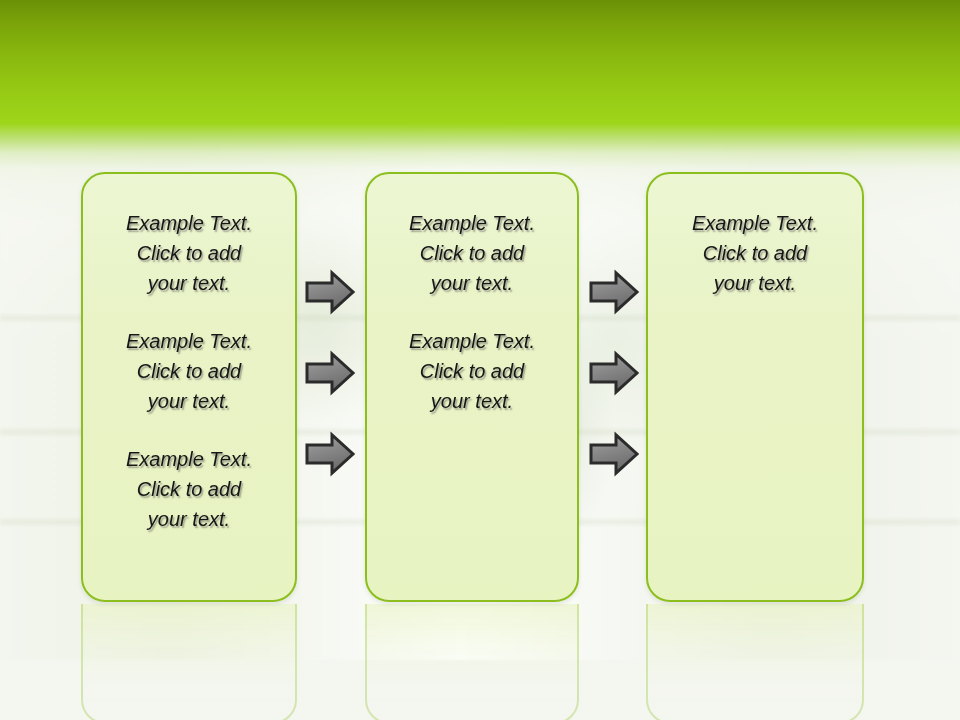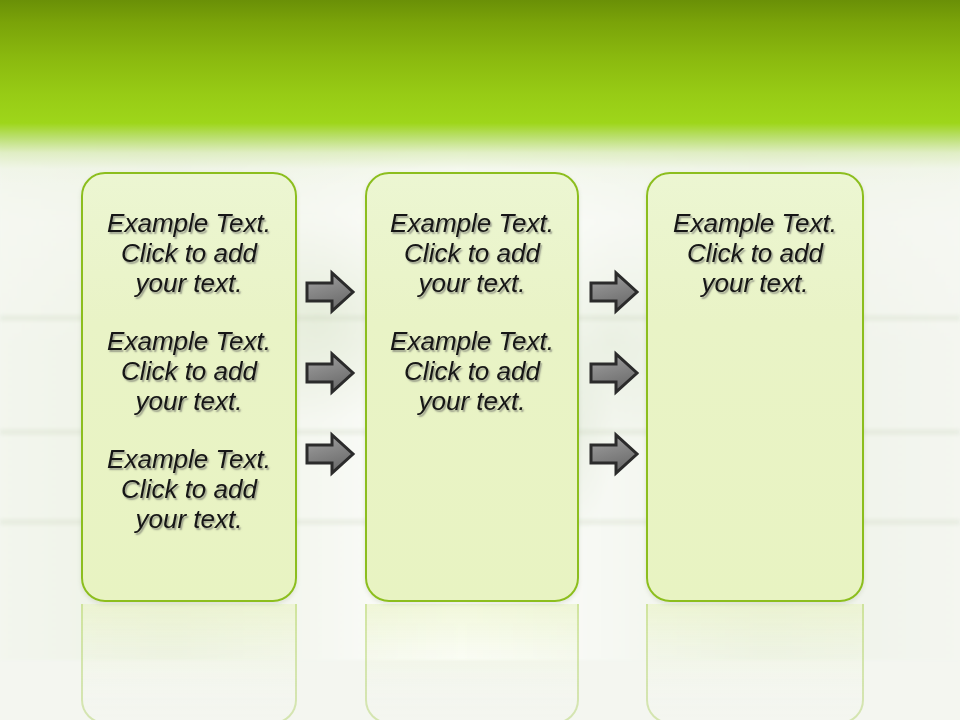--- a/index.html
+++ b/index.html
@@ -74,21 +74,21 @@
     padding:34px 18px 18px 18px;
     text-align:center;
   }
   .pbox-1 { left:81px;  width:216px; }
   .pbox-2 { left:365px; width:214px; }
   .pbox-3 { left:646px; width:218px; }
 
   .ptext {
     font-style:italic;
     font-weight:normal;
-    font-size:26px;
+    font-size:20px;
     line-height:30px;
     color:#161616;
     text-shadow:1.5px 1.5px 1.6px rgba(90,90,90,0.55);
     margin-bottom:28px;
     white-space:pre-line;
   }
   .ptext:last-child { margin-bottom:0; }
 
   
   .refl {

